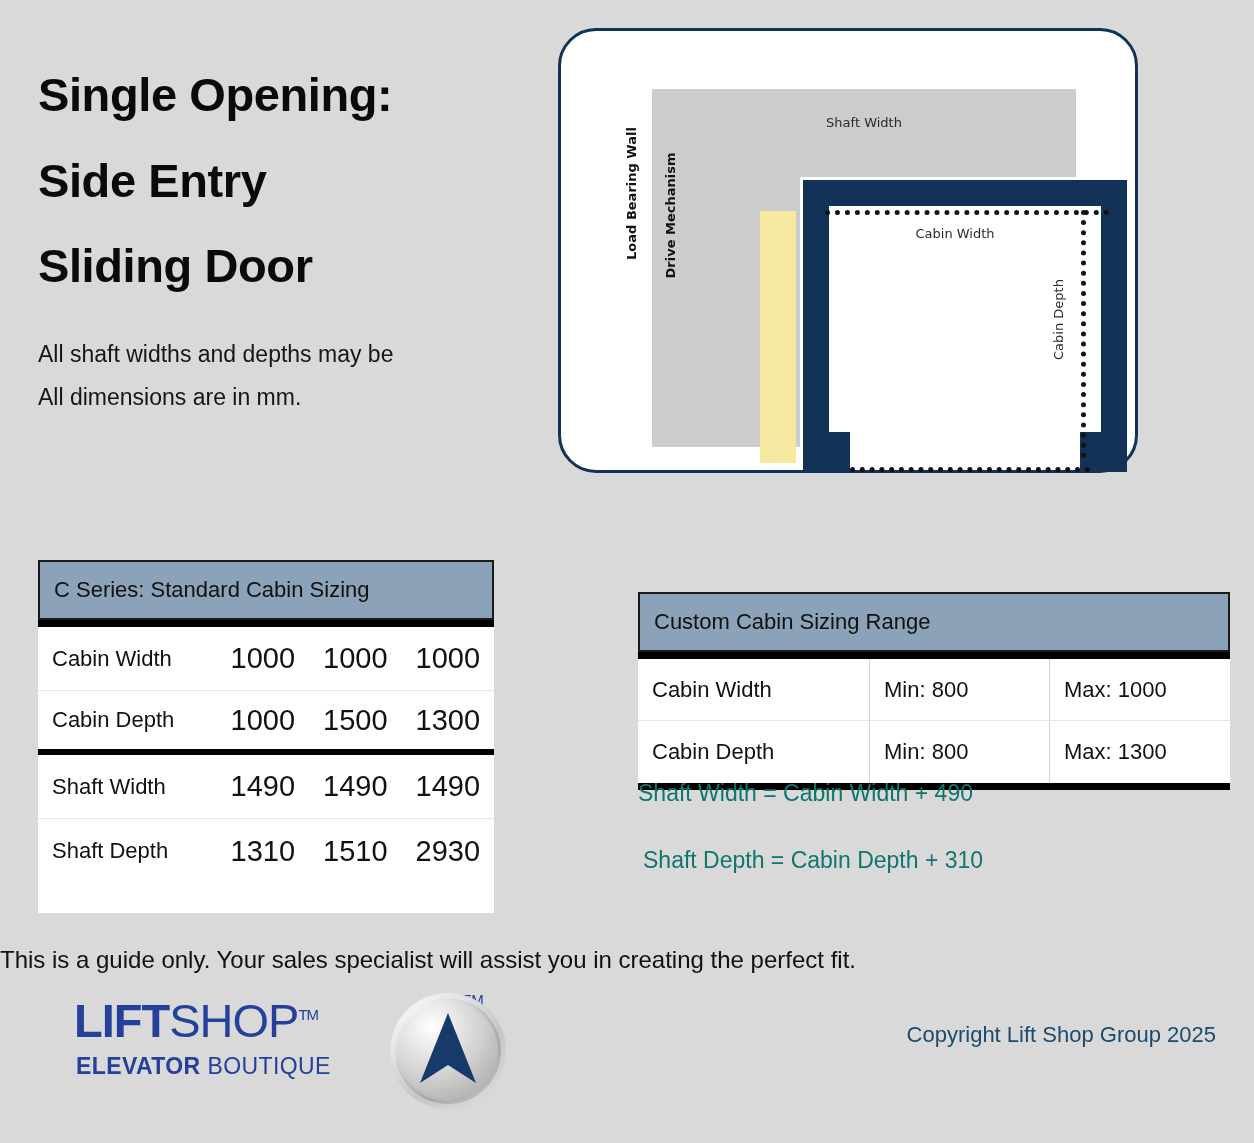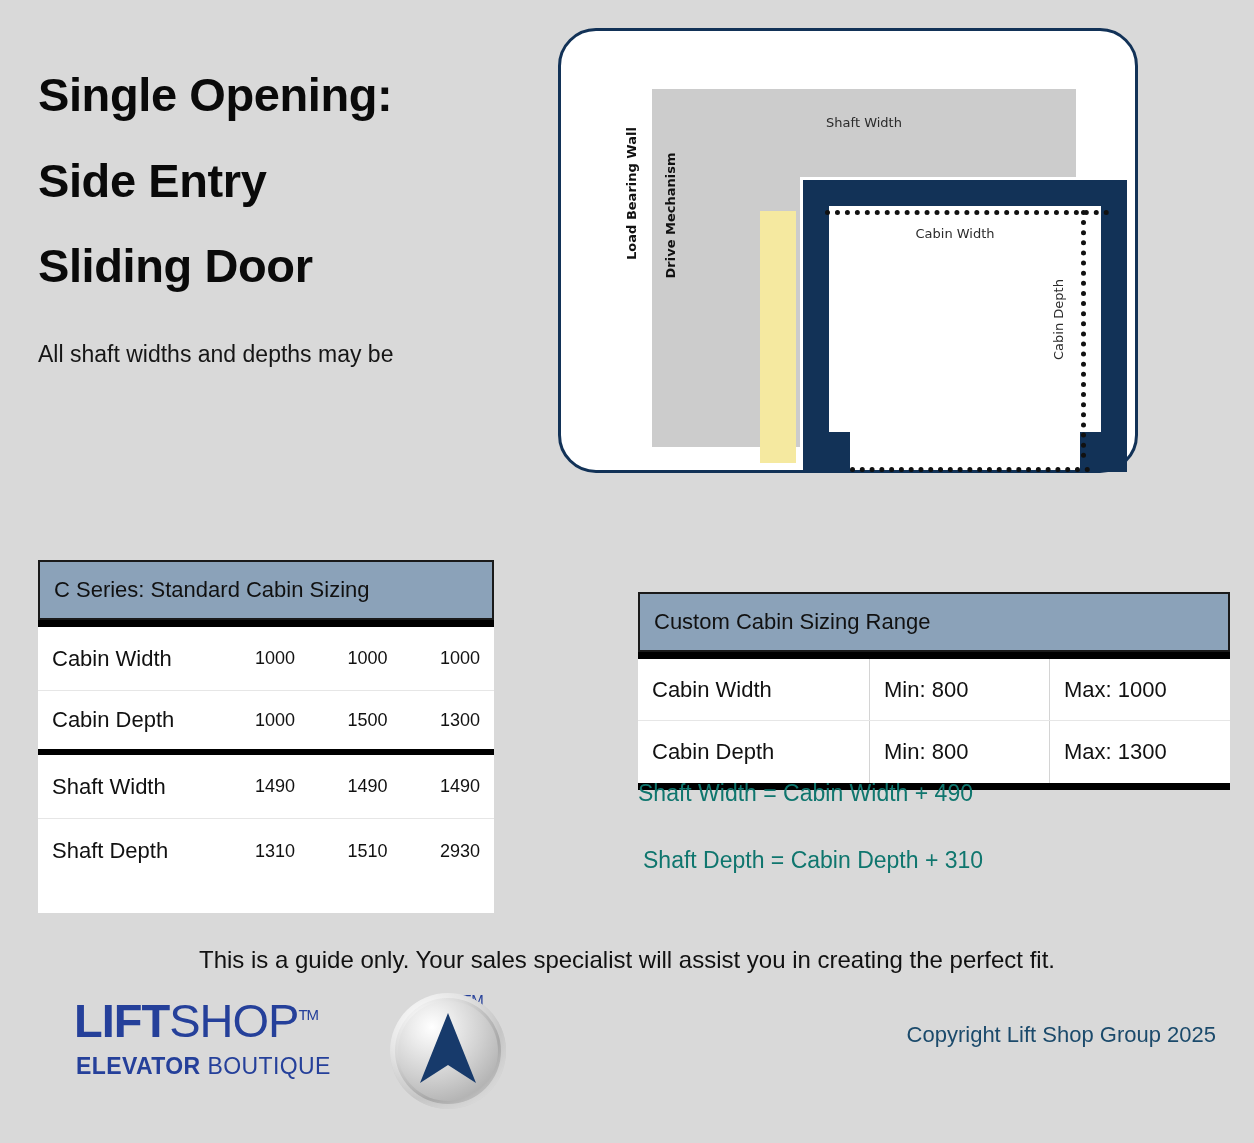--- a/index.html
+++ b/index.html
@@ -219,21 +219,21 @@
   }
   .row.thin-sep { border-bottom: 1px solid #e6e6e6; }
   .row.thick-sep { border-bottom: 6px solid #000000; }
   .cell-label {
     font-size: 22px;
     color: #111111;
     padding-left: 14px;
     box-sizing: border-box;
   }
   .cell-num {
-    font-size: 18px;
+    font-size: 29px;
     color: #111111;
     text-align: right;
     box-sizing: border-box;
     padding-right: 14px;
   }
   
   #table-left .cell-label { width: 226px; }
   #table-left .cell-num   { width: 115px; }
   #table-left .tbl-body   { padding-bottom: 30px; }
 
@@ -266,21 +266,21 @@
     margin-bottom: 40px;
   }
   #formula-2 { padding-left: 5px; }
 
   
   #guide-note {
     position: absolute;
     left: 0;
     top: 946px;
     width: 1254px;
-    text-align: center;
+    text-align: left;
     font-size: 24px;
     color: #111111;
   }
   #logo-block {
     position: absolute;
     left: 38px;
     top: 993px;
     width: 420px;
     height: 110px;
     margin-left: 36px;
@@ -351,20 +351,21 @@
 <body>
 
 <div id="heading-block">
   <div class="title-line">Single Opening:</div>
   <div class="title-line">Side Entry</div>
   <div class="title-line">Sliding Door</div>
 </div>
 
 <div id="subtext">
   <div>All shaft widths and depths may be</div>
+  <div>All dimensions are in mm.</div>
 </div>
 
 <div id="diagram-card">
 
   <div id="lbl-load-bearing-wall">Load Bearing Wall</div>
 
   <div id="shaft-rect">
 
     <div id="lbl-shaft-width">Shaft Width</div>
     <div id="lbl-door">Door</div>

